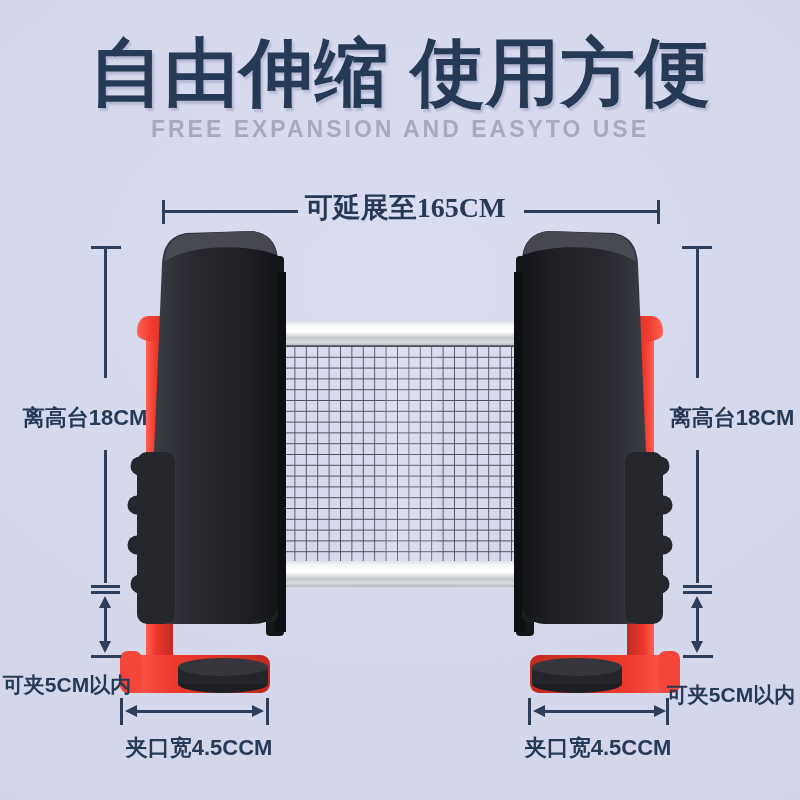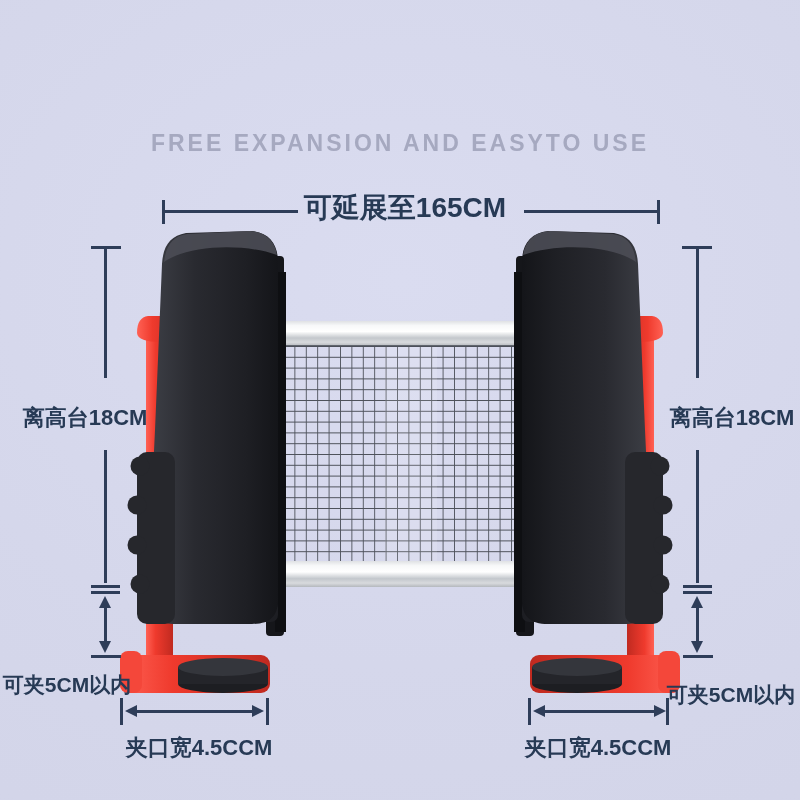--- a/index.html
+++ b/index.html
@@ -9,41 +9,42 @@
     font-family:"Liberation Sans", sans-serif;
   }
   .abs{position:absolute;}
   .title{
     top:24px;left:0;width:800px;text-align:center;
     font-size:74px;font-weight:900;letter-spacing:1px;color:#273a55;
     text-shadow:2px 3px 2px rgba(120,125,160,.35);
     white-space:nowrap;
   }
   .subtitle{
-    top:130px;left:0;width:800px;text-align:center;
+    top:116px;left:0;width:800px;text-align:center;
     font-size:23px;font-weight:600;letter-spacing:3px;color:#a6a9c0;
   }
   
   .dline{background:#2e3d59;position:absolute;}
   .tri{width:0;height:0;position:absolute;}
   .tri-up{border-left:6.5px solid transparent;border-right:6.5px solid transparent;border-bottom:12px solid #2e3d59;}
   .tri-down{border-left:6.5px solid transparent;border-right:6.5px solid transparent;border-top:12px solid #2e3d59;}
   .tri-left{border-top:6.5px solid transparent;border-bottom:6.5px solid transparent;border-right:12px solid #2e3d59;}
   .tri-right{border-top:6.5px solid transparent;border-bottom:6.5px solid transparent;border-left:12px solid #2e3d59;}
   .dim-label{position:absolute;color:#273a55;font-weight:800;text-align:center;white-space:nowrap;}
-  .dim-top-main{top:189px;left:288px;width:234px;font-size:28px;}
+  .dim-top-main{top:189px;left:288px;width:234px;font-size:28px;font-family:Liberation Serif, serif;}
   .dim-top-sub{top:224px;left:283px;width:244px;font-size:17px;font-weight:700;}
   .dim-h{font-size:22px;}
   svg{position:absolute;top:0;left:0;}
 </style>
 </head>
 <body>
 
 <div class="stage">
 
+  <div class="abs title">自由伸缩 使用方便</div>
   <div class="abs subtitle">FREE EXPANSION AND EASYTO USE</div>
 
   <svg width="800" height="800" viewBox="0 0 800 800" aria-hidden="true">
     <defs>
       <linearGradient id="band" x1="0" y1="0" x2="0" y2="1">
         <stop offset="0" stop-color="#dfe1e4"></stop>
         <stop offset="0.18" stop-color="#f7f8f9"></stop>
         <stop offset="0.42" stop-color="#ffffff"></stop>
         <stop offset="0.68" stop-color="#c3c7cc"></stop>
         <stop offset="0.85" stop-color="#d8dadd"></stop>

